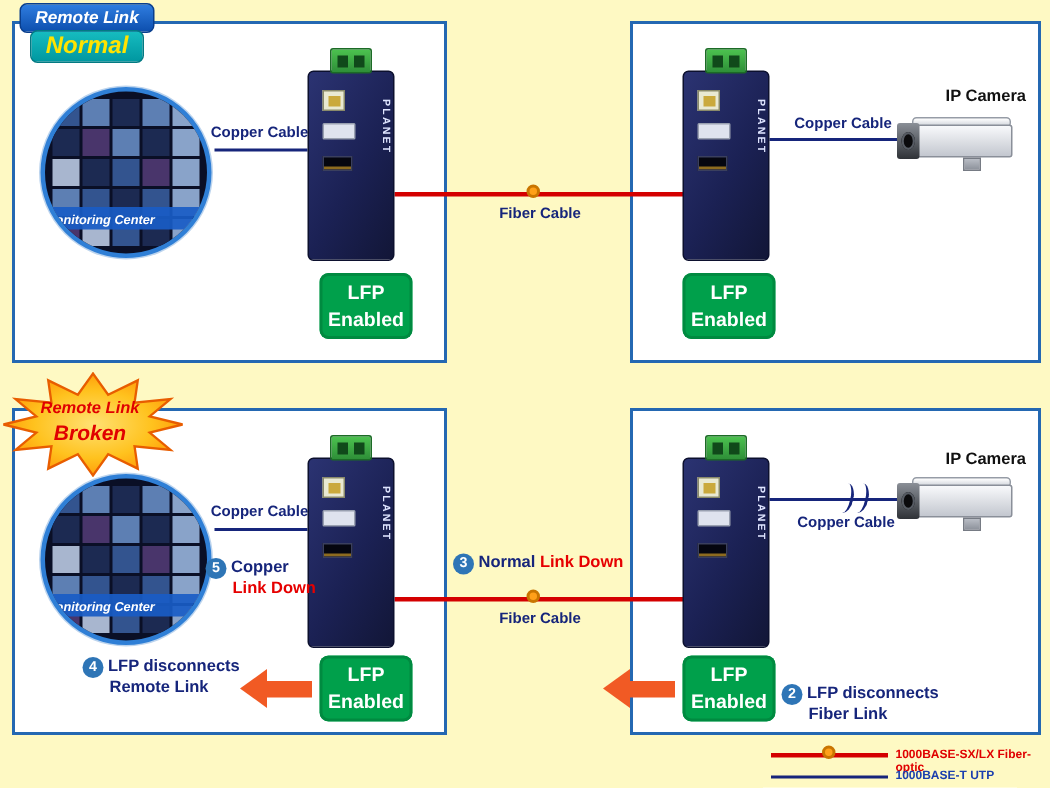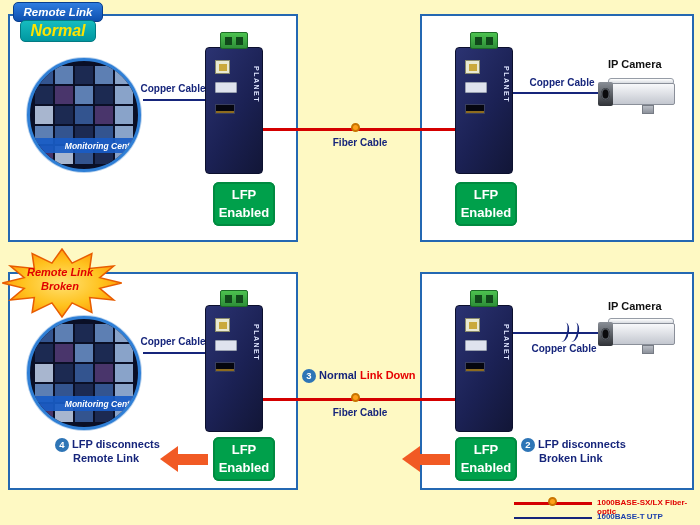--- a/index.html
+++ b/index.html
@@ -4,21 +4,21 @@
 <style>
   *{margin:0;padding:0;box-sizing:border-box}
   body{font-family:"Liberation Sans",sans-serif;background:#fff}
   .canvas{position:relative;width:700px;height:525px;background:#fef9c3;overflow:hidden}
   .panel{position:absolute;border:2px solid #2468b2;background:#fff}
   .cable{position:absolute}
   .copper{border-top:2px solid #16257b}
   .fiber{border-top:3px solid #d40000;z-index:3}
   .dot{position:absolute;width:9px;height:9px;background:#ffa019;border:2px solid #c97500;border-radius:50%;z-index:4}
   .lbl{position:absolute;color:#16257b;font-size:10px;font-weight:600;text-align:center;z-index:4}
-  .lbl-dark{position:absolute;color:#111;font-size:11px;font-weight:bold;text-align:left;z-index:4}
+  .lbl-dark{position:absolute;color:#111;font-size:11px;font-weight:bold;text-align:right;z-index:4}
   .steptext{position:absolute;font-size:11px;font-weight:bold;color:#16257b;white-space:nowrap;z-index:5}
   .steptext .indent{margin-left:18px}
   .dark{color:#16257b}
   .red{color:#e60000}
   .stepnum{display:inline-block;width:14px;height:14px;border-radius:50%;background:#2e75b6;color:#fff;font-size:9.5px;line-height:14px;text-align:center;margin-right:3px;font-style:normal}
   .lfp{position:absolute;width:62px;height:44px;background:#00a04b;border-radius:6px;color:#fff;text-align:center;font-weight:bold;font-size:13px;padding-top:4px;line-height:1.35;box-shadow:inset 0 0 0 2px #008a40;z-index:5}
   
   .device{position:absolute;width:58px;height:142px;z-index:4}
   .device .terminal{position:absolute;left:50%;top:0;transform:translateX(-50%);width:28px;height:17px;background:linear-gradient(#4cc24f,#2e8f38);border:1px solid #1c6b26;border-radius:2px;z-index:2}
   .device .terminal::before,.device .terminal::after{content:"";position:absolute;top:4px;width:7px;height:8px;background:#10491a}
@@ -39,31 +39,31 @@
   .camera .mount{position:absolute;left:44px;top:27px;width:12px;height:9px;background:linear-gradient(#b9bdc5,#8d929b);border:1px solid #767b84}
   
   .monitor{position:absolute;width:114px;height:114px;border-radius:50%;border:3px solid #2f7fd6;overflow:hidden;background:#0a0f26;box-shadow:0 0 0 1px #bcd4ee;z-index:4}
   .wall{position:absolute;left:0;top:0;right:0;bottom:0;display:grid;grid-template-columns:repeat(5,1fr);grid-template-rows:repeat(5,1fr);gap:2px;padding:5px}
   .wall div{background:#33548f}
   .wall div:nth-child(2n){background:#5d7fb3}
   .wall div:nth-child(3n){background:#1c2a52}
   .wall div:nth-child(5n){background:#89a3c9}
   .wall div:nth-child(7n){background:#49356b}
   .wall div:nth-child(11n){background:#a8b6cf}
-  .monitor .banner{position:absolute;left:0;right:0;bottom:16px;background:rgba(25,92,198,.92);color:#fff;font-size:8.5px;font-weight:bold;font-style:italic;text-align:right;padding:2.5px 0;z-index:2}
+  .monitor .banner{position:absolute;left:0;right:0;bottom:16px;background:rgba(25,92,198,.92);color:#fff;font-size:8.5px;font-weight:bold;font-style:italic;text-align:left;padding:2.5px 0;z-index:2}
   
   .badge{position:absolute;left:6px;top:2px;width:104px;text-align:center;z-index:6}
   .badge .btop{display:inline-block;background:linear-gradient(#2f7de0,#0d4fae);color:#fff;font-size:11.5px;font-style:italic;font-weight:bold;padding:3px 9px;border-radius:5px;border:1px solid #093e8d}
   .badge .bbottom{margin:-2px auto 0;width:76px;background:linear-gradient(#16bcc0,#0097a0);color:#ffe300;font-size:16px;font-style:italic;font-weight:bold;border-radius:5px;border:1px solid #037a83;padding:1px 0;position:relative}
   
   .star{position:absolute;left:0;top:248px;width:124px;height:70px;z-index:6}
   .star svg{position:absolute;left:0;top:0}
   .star .txt{position:absolute;left:0;top:17px;width:120px;text-align:center;color:#e00000;font-weight:bold;font-style:italic;line-height:1.3}
   .star .t1{font-size:11px}
-  .star .t2{font-size:11px}
+  .star .t2{font-size:14px}
   
   .arrow{position:absolute;width:48px;height:26px;z-index:5}
   .arrow .shaft{position:absolute;right:0;top:7.5px;width:30px;height:11px;background:#f15a24}
   .arrow .head{position:absolute;left:0;top:0;width:0;height:0;border-top:13px solid transparent;border-bottom:13px solid transparent;border-right:18px solid #f15a24}
   
   .arc{position:absolute;width:11px;height:20px;border-right:2.5px solid #16257b;border-radius:50%;transform:rotate(12deg);z-index:4;background:transparent}
   
   .legend-fiber-text{position:absolute;color:#e00000;font-size:8px;font-weight:bold;z-index:4}
   .legend-utp-text{position:absolute;color:#1b3fae;font-size:8px;font-weight:bold;z-index:4}
 </style>
@@ -257,29 +257,33 @@
 
   <div class="arrow" style="left:160px;top:446px">
     <div class="head"></div>
       <div class="shaft"></div>
   </div>
   <div class="arrow" style="left:402px;top:446px">
     <div class="head"></div>
       <div class="shaft"></div>
   </div>
 
+  <div class="steptext" style="left:137px;top:372px">
+    <div><span class="stepnum">5</span><span class="dark">Copper</span></div>
+    <div class="indent red">Link Down</div>
+  </div>
 
   <div class="steptext" style="left:302px;top:369px">
     <span class="stepnum">3</span><span class="dark">Normal</span> <span class="red">Link Down</span>
   </div>
 
 
-  <div class="steptext" style="left:521px;top:438px">
+  <div class="steptext" style="left:521px;top:456px">
     <div><span class="stepnum">2</span><span class="dark">LFP disconnects</span></div>
-    <div class="indent dark">Broken Link</div>
+    <div class="indent dark">Fiber Link</div>
   </div>
 
   <div class="steptext" style="left:55px;top:438px">
     <div><span class="stepnum">4</span><span class="dark">LFP disconnects</span></div>
     <div class="indent dark">Remote Link</div>
   </div>
 
   <div class="cable fiber" style="left:514px;top:502px;width:78px"></div>
   <div class="dot" style="left:548px;top:497px"></div>
   <div class="legend-fiber-text" style="left:597px;top:498px">1000BASE-SX/LX Fiber-optic</div>

